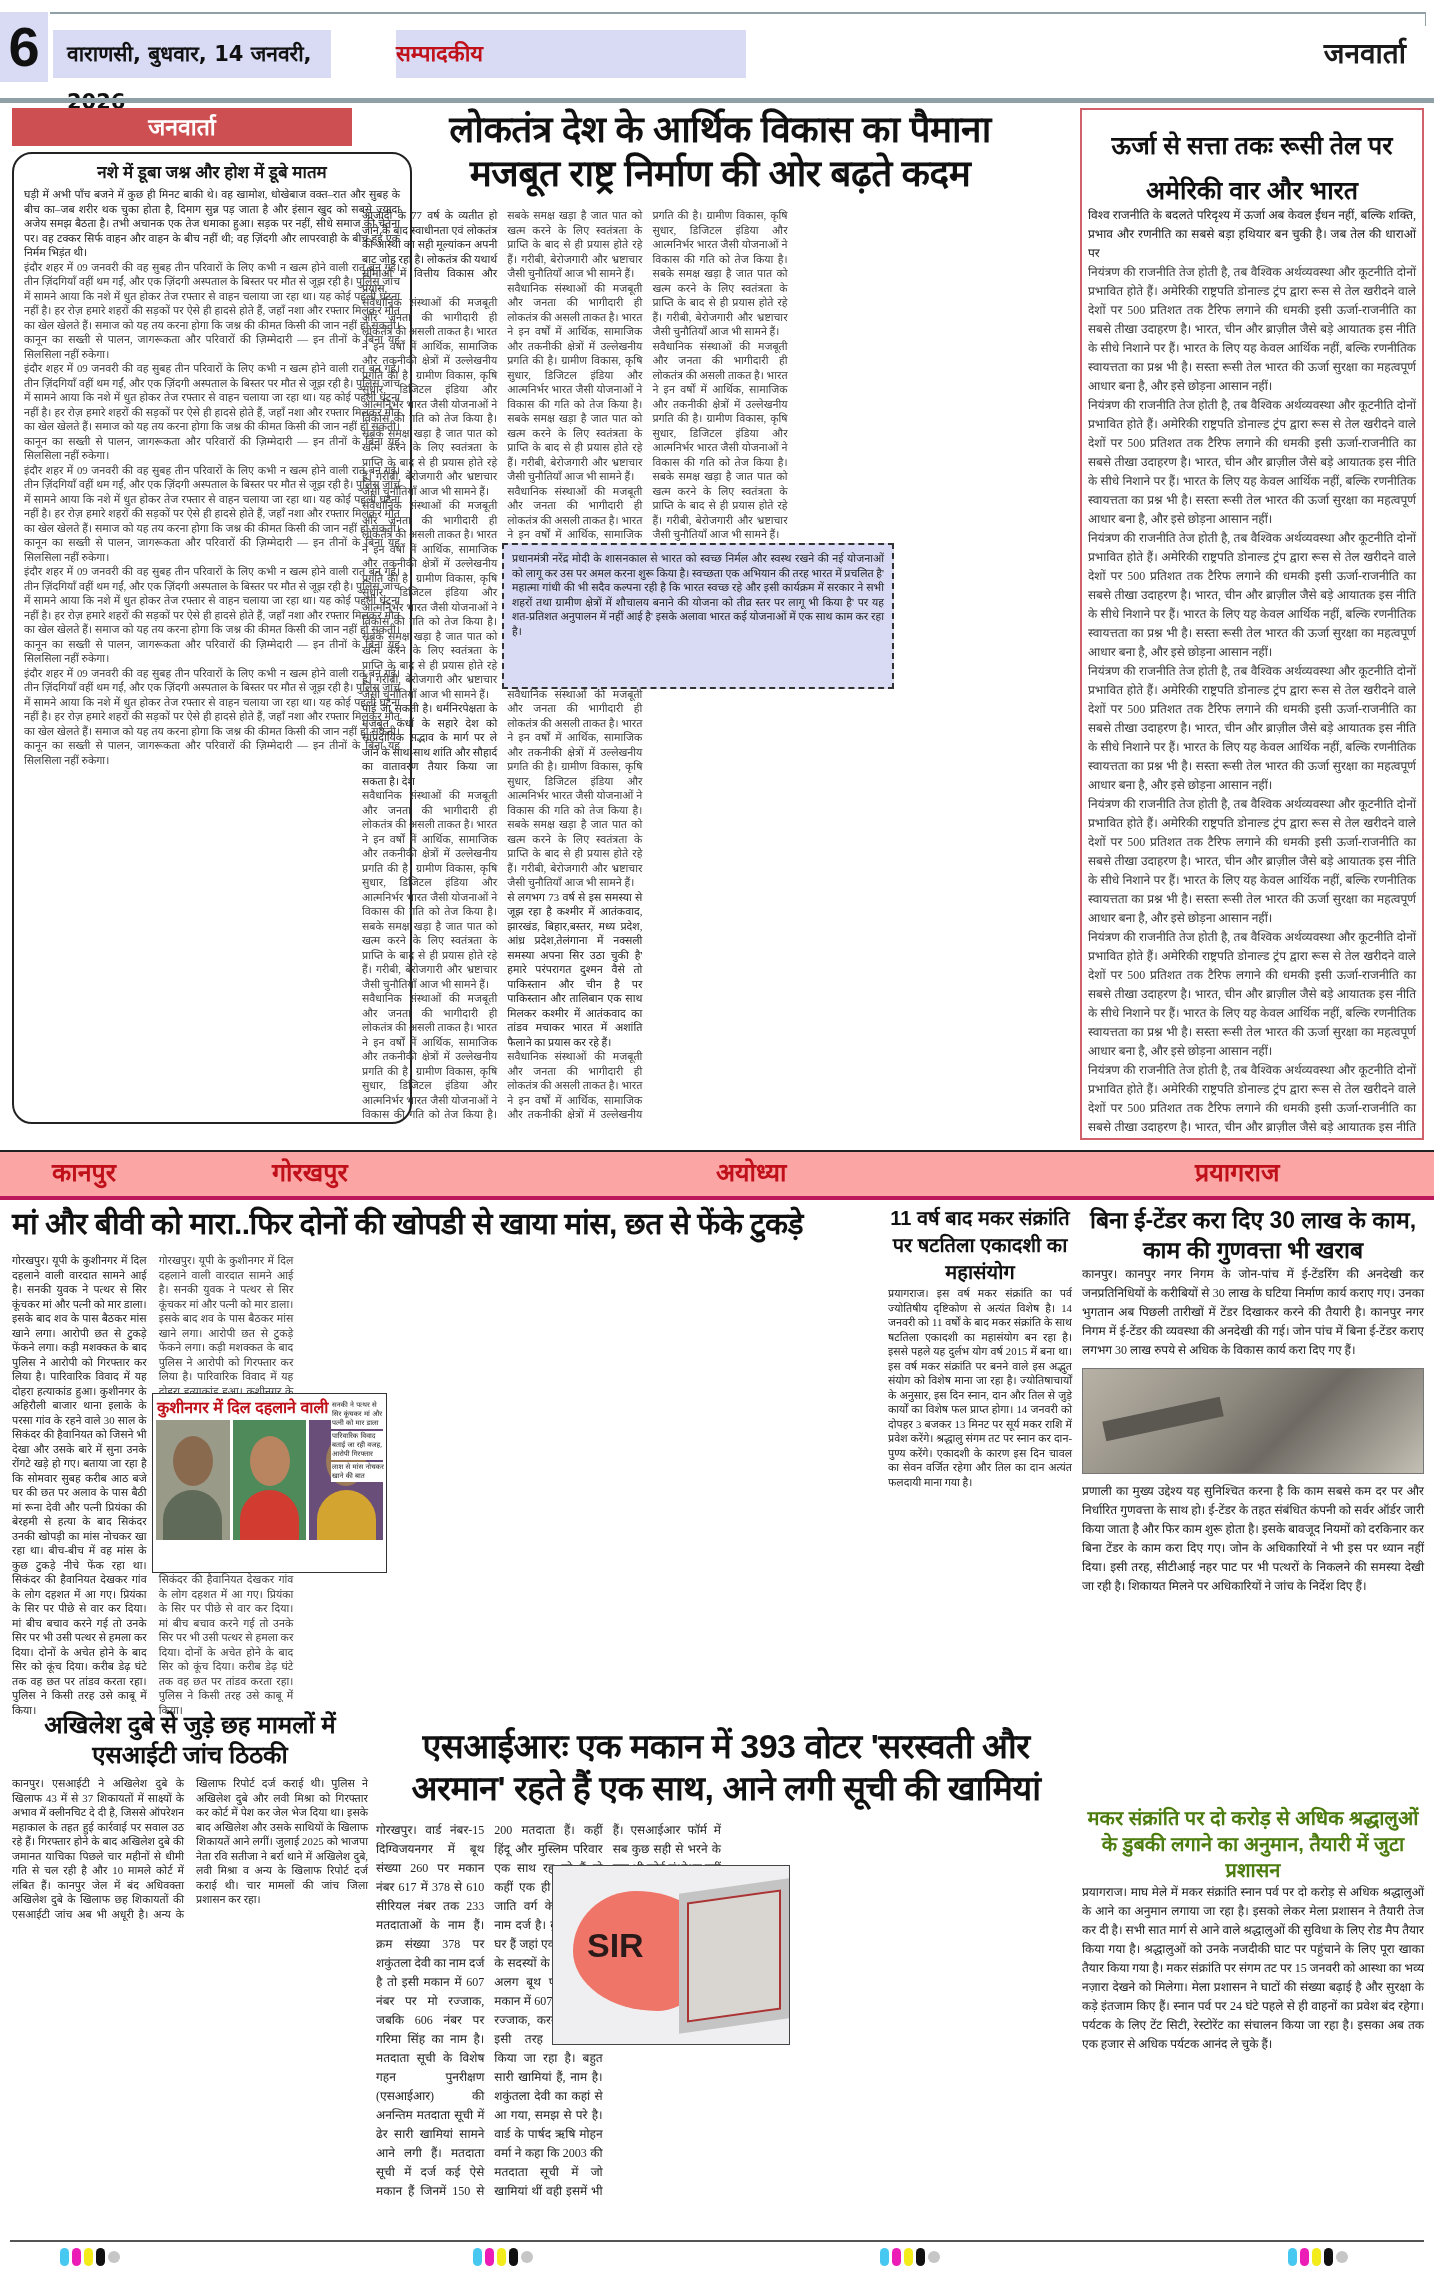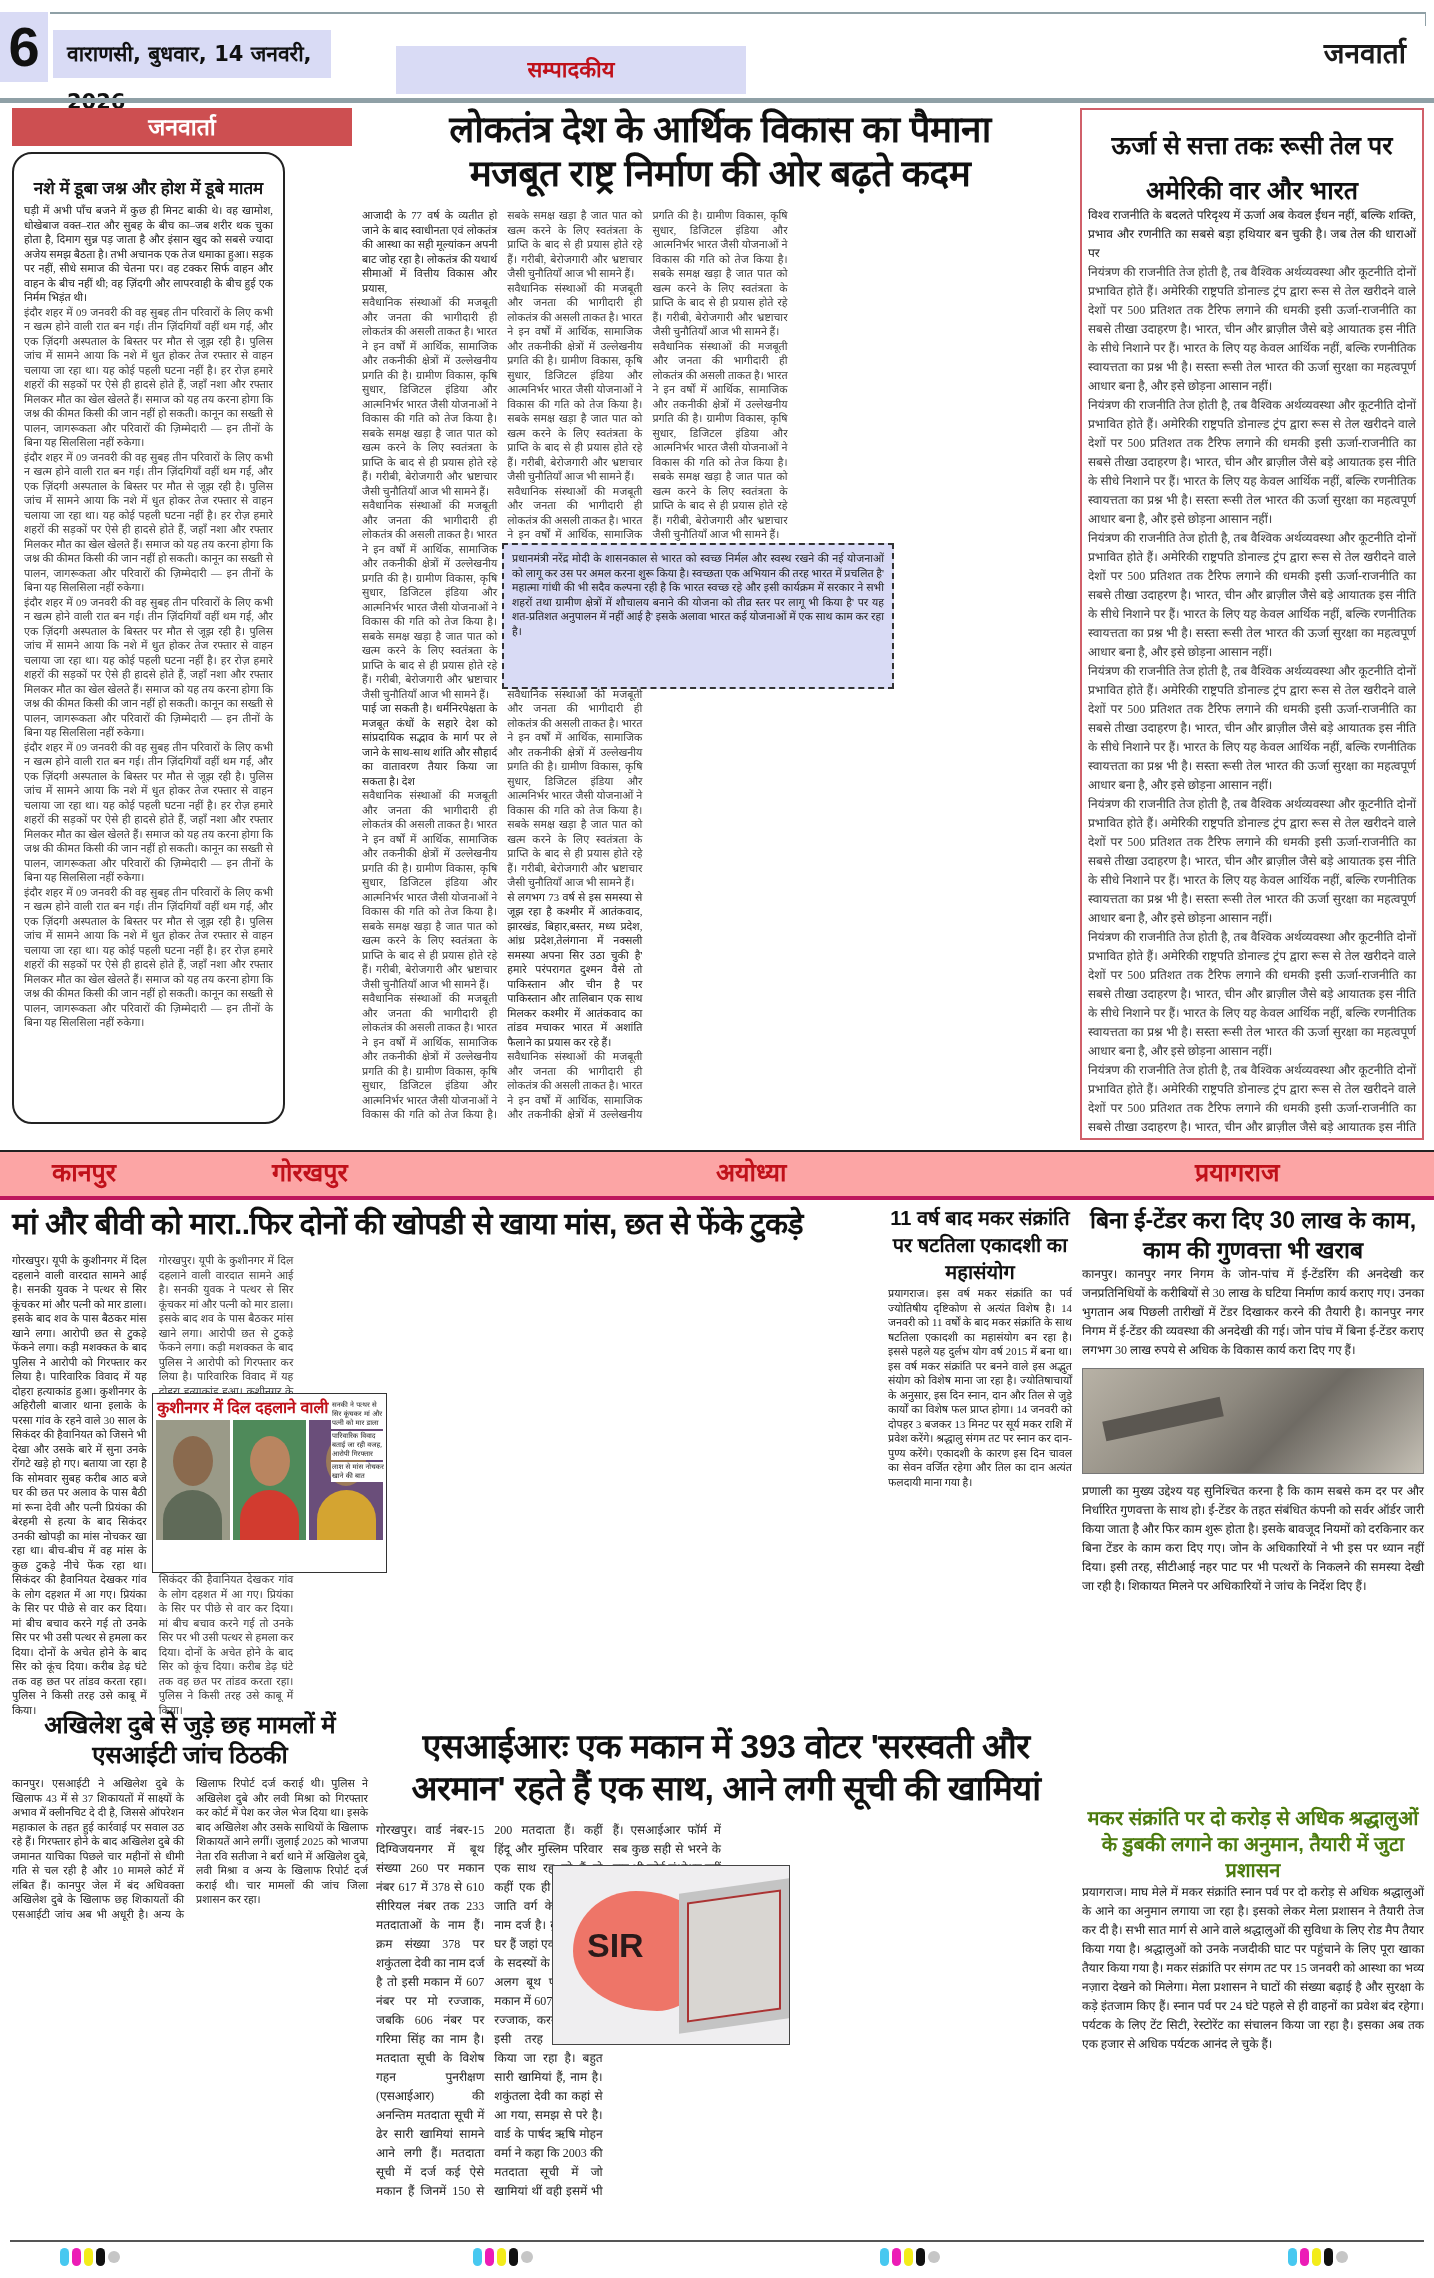--- a/index.html
+++ b/index.html
@@ -7,28 +7,28 @@
   body { position: relative; font-family: "DejaVu Sans", "Liberation Sans", sans-serif; color: #1a1a1a; }
 
   .masthead { position: absolute; top: 12px; left: 0; width: 1434px; height: 70px; }
   .page-num { position: absolute; left: 0; top: 0; width: 48px; height: 70px; background: #d9dbf5;
     font-family: "Liberation Sans", sans-serif; font-weight: bold; font-size: 56px; line-height: 70px; text-align: center; color: #111; }
   .top-rule { position: absolute; left: 50px; top: 0; right: 8px; height: 2px; background: #8fa0a6; }
   .right-rule { position: absolute; right: 8px; top: 0; width: 1px; height: 14px; background: #8fa0a6; }
   .dateline { position: absolute; left: 53px; top: 18px; width: 278px; height: 48px; background: #d9dbf5;
     font-weight: bold; font-size: 21px; line-height: 48px; padding-left: 14px; color: #111; }
   .section-label { position: absolute; left: 396px; top: 18px; width: 350px; height: 48px; background: #d9dbf5;
-    font-weight: bold; font-size: 22px; line-height: 48px; text-align: center; color: #c0111a; margin-top: 16px; }
+    font-weight: bold; font-size: 22px; line-height: 48px; text-align: left; color: #c0111a; }
   .brand { position: absolute; right: 28px; top: 18px; height: 48px; font-weight: bold; font-size: 28px; line-height: 48px; color: #1a1a1a; }
   .mast-bottom { position: absolute; left: 0; top: 98px; width: 1434px; height: 5px; background: #8fa0a6; }
 
   
   .left-col { position: absolute; left: 12px; top: 108px; width: 340px; height: 1020px; }
   .left-head { height: 38px; background: #cd4f51; color: #fff; font-weight: bold; font-size: 23px; text-align: center; line-height: 38px; }
-  .left-box { position: absolute; top: 44px; left: 0; width: 273px; height: 972px; border: 2px solid #222; border-radius: 20px; padding: 22px 10px; overflow: hidden; }
+  .left-box { position: absolute; top: 44px; left: 0; width: 400px; height: 972px; border: 2px solid #222; border-radius: 20px; padding: 6px 10px; overflow: hidden; }
   .left-box h2 { font-family: "Liberation Sans", sans-serif; font-weight: bold; font-size: 17px; text-align: center; margin-bottom: 4px; }
 
   .body-text { font-family: "Liberation Serif", "DejaVu Serif", serif; font-size: 10.8px; line-height: 14.5px; text-align: justify; color: #222; }
   .body-text.small { font-size: 12px; line-height: 19px; }
   .filler { color: #3a3a3a; }
 
   
   .editorial { position: absolute; left: 362px; top: 108px; width: 716px; height: 1030px; }
   .editorial h1 { font-family: "Liberation Sans", sans-serif; font-weight: bold; font-size: 37px; line-height: 44px; text-align: center; letter-spacing: -0.5px; color: #111; }
   .ed-cols { position: absolute; top: 100px; left: 0; width: 716px; height: 920px; column-count: 5; column-gap: 10px; column-fill: auto; }

